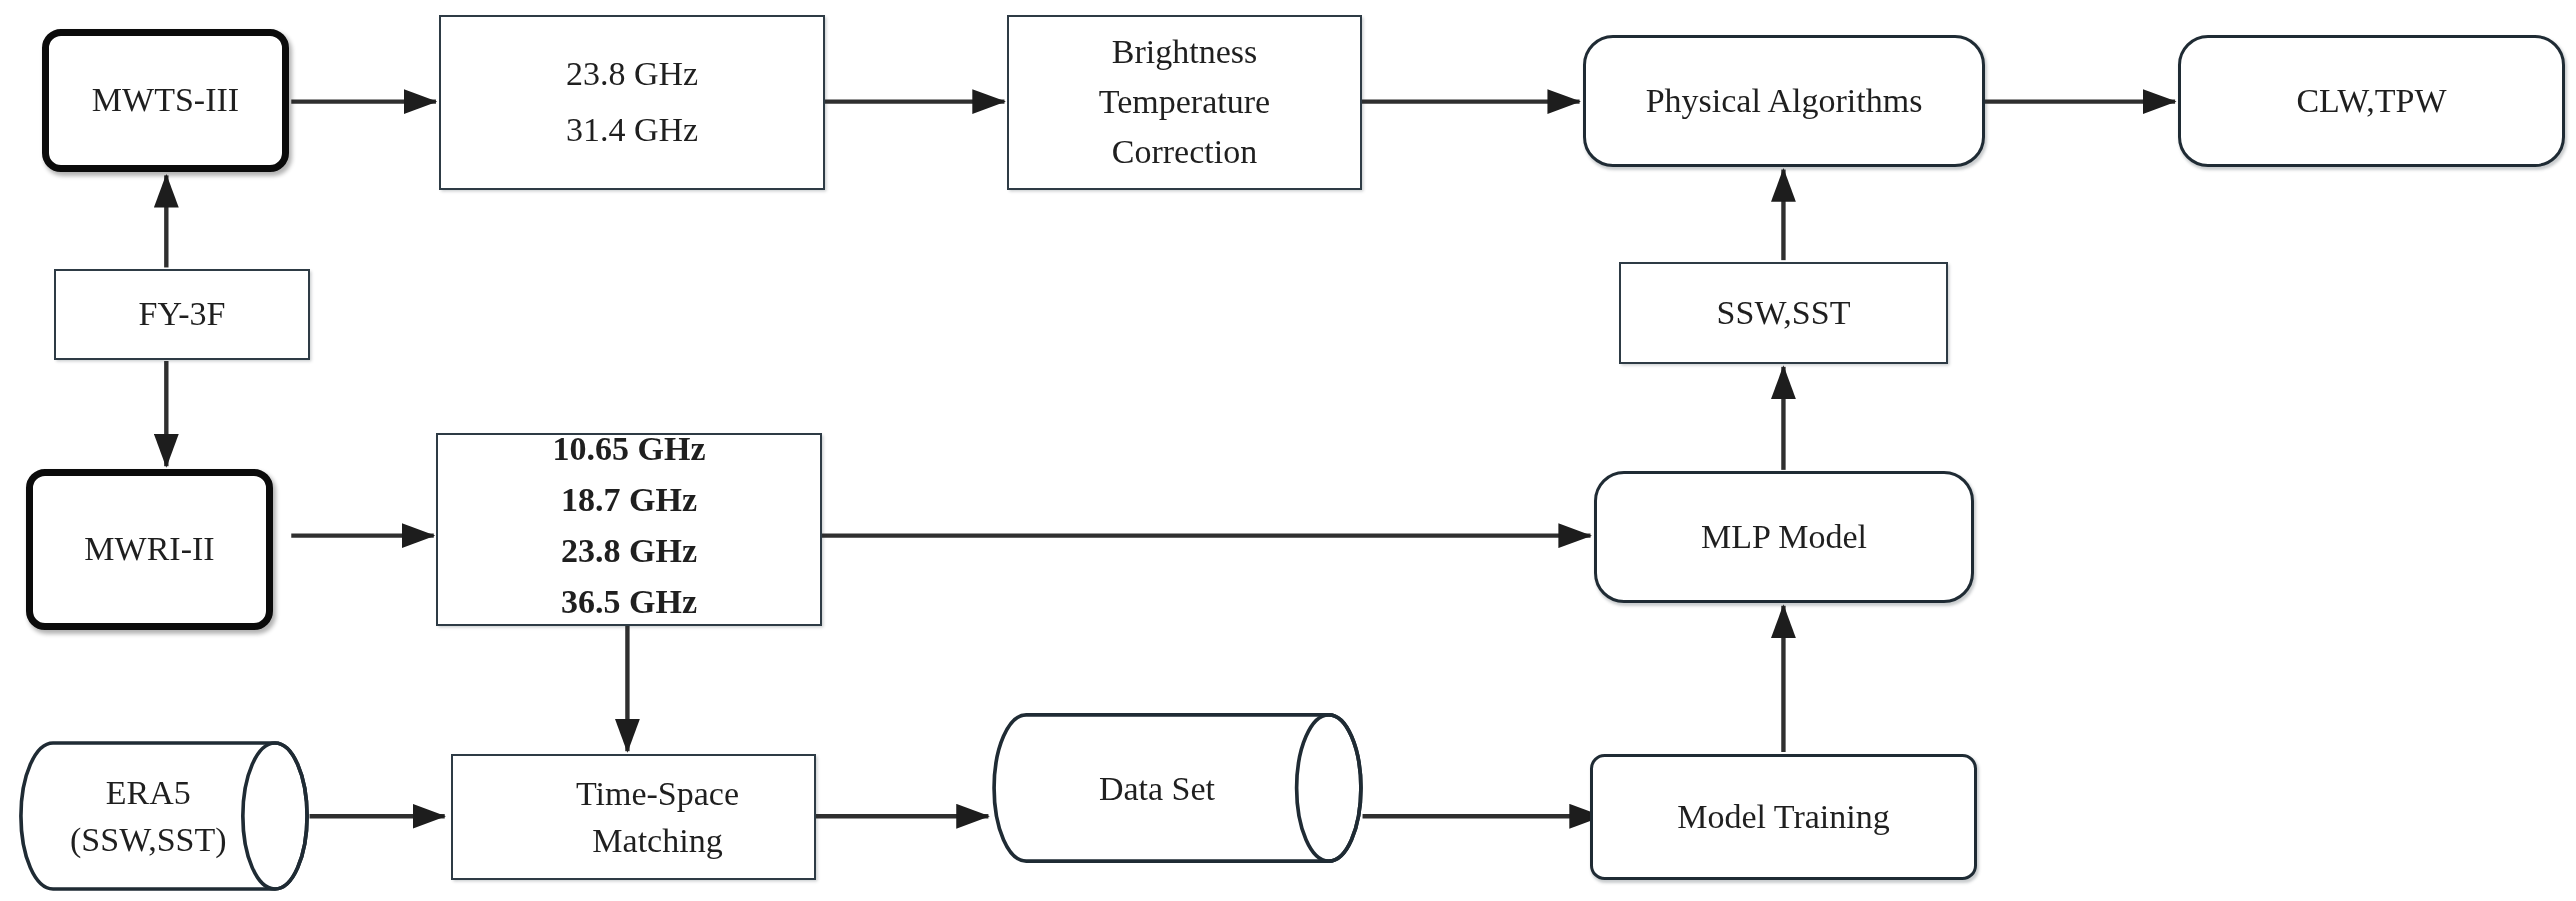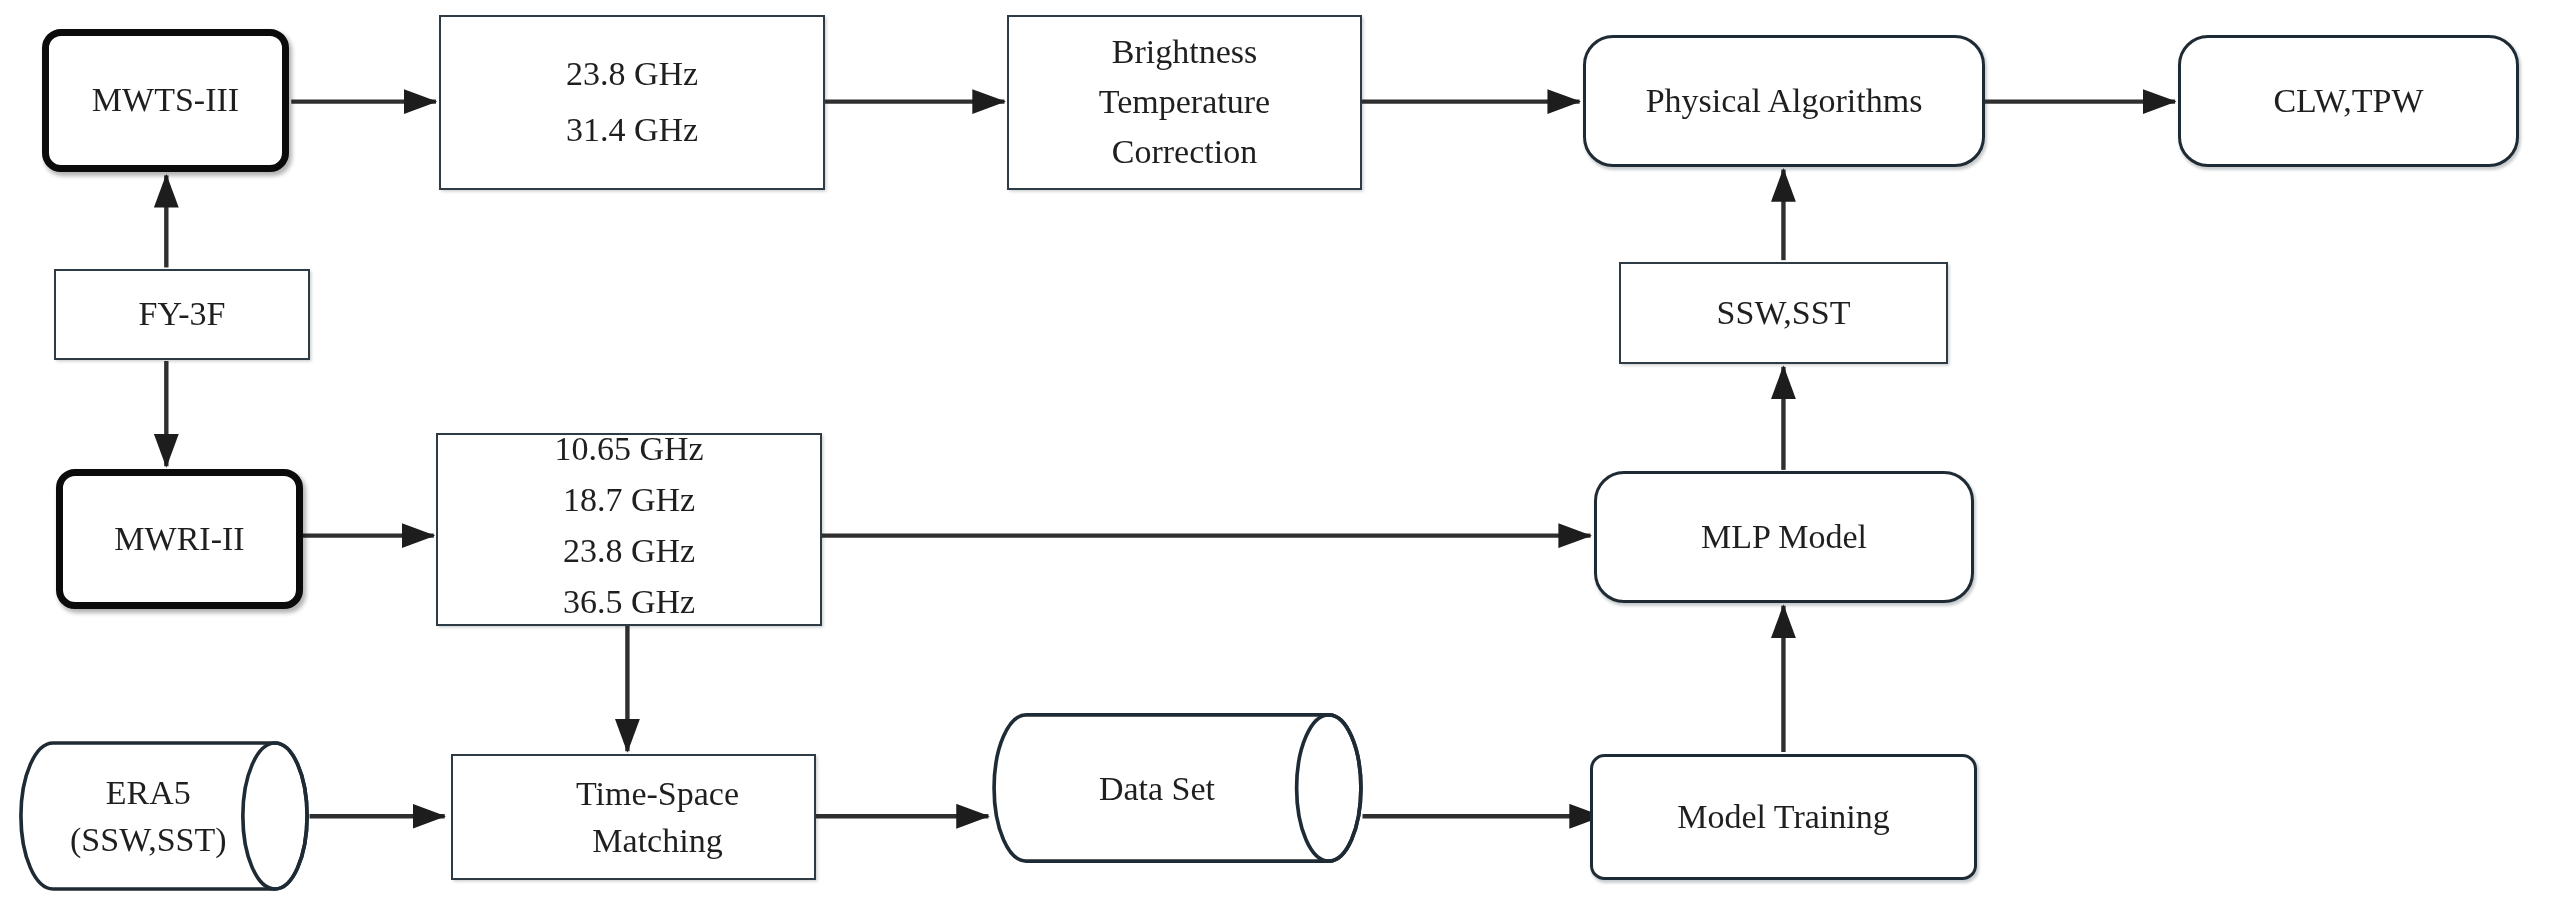--- a/index.html
+++ b/index.html
@@ -36,21 +36,21 @@
   }
   .soft{
     border:3.7px solid #1f2b34;
     border-radius:14.6px;
     box-shadow:1.5px 2.2px 2.9px rgba(40,50,60,0.25);
   }
   .lines{width:100%;}
   .lines span{display:block;}
   .lh76 span{line-height:56px;}
   .lh68 span{line-height:50px;}
-  .lh70 span{line-height:51px;}
+  .lh70 span{line-height:51px;font-weight:bold;}
   .lh64 span{line-height:47px;}
   
   .chan4{align-items:flex-start;overflow:visible;}
   .chan4 .lines{margin-top:-11.7px;}
   .cyl{position:absolute;}
   .cyl svg{position:absolute;left:0;top:0;}
   .cyl-lbl{
     position:absolute;left:0;top:0;bottom:0;
     display:flex;flex-direction:column;justify-content:center;
     text-align:center;font-size:34px;color:#1f1f1f;
@@ -88,21 +88,21 @@
   </svg>
 
   <div class="node bold" style="left:42px;top:29px;width:247px;height:143px;">
     <span>MWTS-III</span>
   </div>
 
   <div class="node rect" style="left:37px;top:269px;width:256px;height:91px;margin-left:17px;">
     <span>FY-3F</span>
   </div>
 
-  <div class="node bold" style="left:56px;top:469px;width:247px;height:140px;">
+  <div class="node bold" style="left:26px;top:469px;width:247px;height:161px;">
     <span>MWRI-II</span>
   </div>
 
   <div class="cyl" style="left:18.3px;top:740px;width:292px;height:152px;">
     <svg width="292" height="152" viewBox="0 0 400 208">
       <path d="M48,4 L352,4 A44,100 0 0 1 352,204 L48,204 A44,100 0 0 1 48,4 Z" fill="#ffffff" stroke="#1f2b34" stroke-width="5"></path>
       <ellipse cx="352" cy="104" rx="44" ry="100" fill="none" stroke="#1f2b34" stroke-width="5"></ellipse>
     </svg>
     <div class="cyl-lbl" style="right:32px;">
       <span>ERA5</span>
@@ -160,18 +160,18 @@
   </div>
 
   <div class="node round" style="left:1594px;top:471px;width:380px;height:132px;">
     <span>MLP Model</span>
   </div>
 
   <div class="node soft" style="left:1590px;top:754px;width:387px;height:126px;">
     <span>Model Training</span>
   </div>
 
-  <div class="node round" style="left:2178px;top:35px;width:341px;height:132px;">
+  <div class="node round" style="left:2178px;top:35px;width:387px;height:132px;">
     <span>CLW,TPW</span>
   </div>
 
 </div>
 
 
 </body></html>

